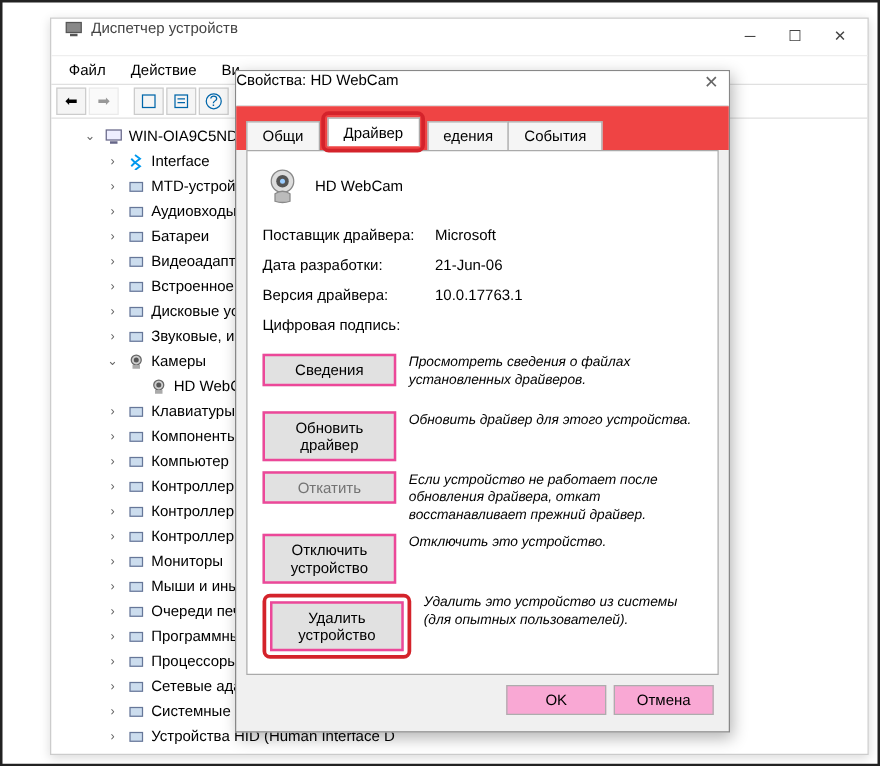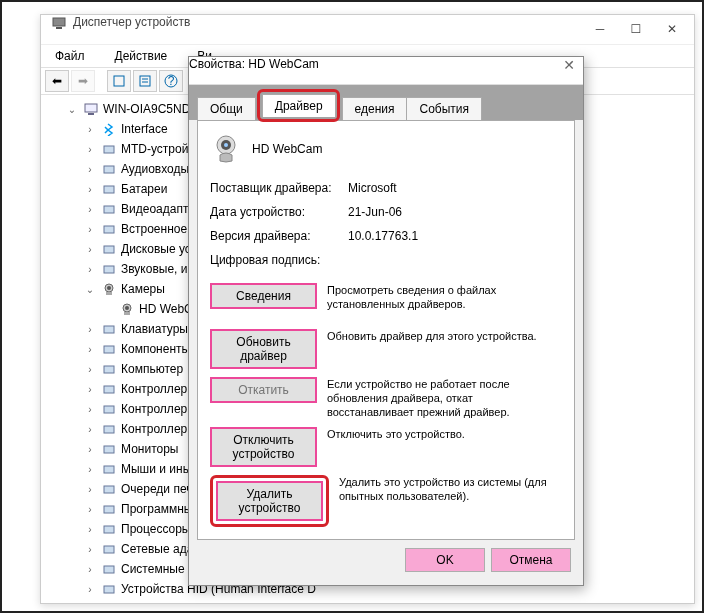--- a/index.html
+++ b/index.html
@@ -4,50 +4,50 @@
 <style>
 * { box-sizing: border-box; margin: 0; padding: 0; font-family: 'Segoe UI', Tahoma, sans-serif; font-size: 12px; }
 body { background: #fff; width: 704px; height: 613px; position: relative; overflow: hidden; border: 2px solid #222; }
 
 
 .dm-window { position: absolute; left: 38px; top: 12px; width: 655px; height: 590px; background: #fff; border: 1px solid #ccc; box-shadow: 0 2px 8px rgba(0,0,0,.15); }
 .dm-titlebar { display: flex; align-items: flex-start; height: 30px; padding: 0 4px; border-bottom: 1px solid #eee; }
 .dm-icon { width: 16px; height: 16px; margin: 0 6px; }
 .dm-title { flex: 1; color: #444; }
 .win-btn { width: 36px; height: 28px; display: flex; align-items: center; justify-content: center; color: #444; }
-.dm-menubar { display: flex; gap: 14px; padding: 2px 6px; }
+.dm-menubar { display: flex; gap: 4px; padding: 2px 6px; }
 .dm-menu-item { padding: 2px 8px; }
 .dm-toolbar { display: flex; gap: 2px; padding: 2px 4px; border-top: 1px solid #e0e0e0; border-bottom: 1px solid #e0e0e0; }
 .tb-btn { width: 24px; height: 22px; border: 1px solid #ccc; display: flex; align-items: center; justify-content: center; background: #f5f5f5; }
 .dm-tree { padding: 4px 6px; overflow: hidden; }
 .tree-row { display: flex; align-items: center; height: 20px; white-space: nowrap; }
 .tree-row .exp { width: 14px; text-align: center; color: #666; font-size: 10px; }
 .tree-row .ticon { width: 16px; height: 16px; margin: 0 4px; display: inline-flex; align-items: center; justify-content: center; }
 .tree-indent-1 { padding-left: 18px; }
 .tree-indent-2 { padding-left: 36px; }
 .tree-indent-3 { padding-left: 54px; }
 
 
 .prop-dialog { position: absolute; left: 186px; top: 54px; width: 396px; height: 530px; background: #f0f0f0; border: 1px solid #888; box-shadow: 2px 4px 12px rgba(0,0,0,.3); }
 .prop-title { display: flex; height: 28px; padding: 0 0; background: #fff; border-bottom: 1px solid #ddd; }
 .prop-title-text { flex: 1; }
 .prop-close { width: 28px; text-align: center; color: #666; font-size: 14px; }
-.tab-strip { display: flex; align-items: flex-end; background: #a3a3a3; padding: 8px 8px 0 8px; }
+.tab-strip { display: flex; align-items: flex-end; background: #ef4444; padding: 8px 8px 0 8px; }
 .tab { padding: 4px 12px; border: 1px solid #aaa; border-bottom: none; background: #fff; margin-right: -1px; position: relative; }
 .tab.active { z-index: 2; background: #fff; }
 .tab.inactive { background: #f5f5f5; }
 .tab-highlight { border: 3px solid #d4232b; border-radius: 6px; padding: 2px; margin: -4px 2px -2px 2px; }
 .tab-body { background: #fff; margin: 0 8px; border: 1px solid #aaa; padding: 12px; height: 420px; }
 .dev-header { display: flex; align-items: center; margin-bottom: 16px; }
 .webcam-icon { width: 32px; height: 32px; margin-right: 10px; }
 .info-grid { display: grid; grid-template-columns: 130px 1fr; gap: 10px 8px; margin-bottom: 16px; }
 .btn-row { display: flex; align-items: flex-start; gap: 10px; margin-bottom: 8px; min-height: 38px; }
 .btn { width: 107px; padding: 4px 6px; background: #e1e1e1; border: 2px solid #ec4899; text-align: center; cursor: pointer; }
 .btn.disabled { color: #737373; }
-.btn-desc { flex: 1; font-size: 11px; line-height: 14px; }
+.btn-desc { flex: 1; font-size: 11px; line-height: 14px; font-style: italic; }
 .highlight-red { border: 3px solid #d4232b; border-radius: 6px; box-shadow: inset 0 0 0 1px rgba(255,255,255,.5); }
 .dlg-footer { display: flex; justify-content: flex-end; gap: 6px; padding: 8px 12px; }
 .dlg-btn { width: 80px; padding: 4px; background: #f9a8d4; border: 1px solid #adadad; text-align: center; }
 </style>
 </head>
 <body>
 
 <div class="dm-window">
   <div class="dm-titlebar">
     <span class="dm-icon">
@@ -346,21 +346,21 @@
             <circle cx="16" cy="12" r="5" fill="#555"></circle>
             <circle cx="16" cy="12" r="2" fill="#9cf"></circle>
             <path d="M10 22 Q16 18 22 22 L22 28 Q16 30 10 28 Z" fill="#bbb" stroke="#888"></path>
           </svg>
       </span>
       <span>HD WebCam</span>
     </div>
     <div class="info-grid">
       <span>Поставщик драйвера:</span>
       <span>Microsoft</span>
-      <span>Дата устройство:</span>
+      <span>Дата разработки:</span>
       <span>21-Jun-06</span>
       <span>Версия драйвера:</span>
       <span>10.0.17763.1</span>
       <span>Цифровая подпись:</span>
     </div>
     <div class="btn-row">
       <div class="btn">Сведения</div>
       <div class="btn-desc">Просмотреть сведения о файлах установленных драйверов.</div>
     </div>
     <div class="btn-row">

